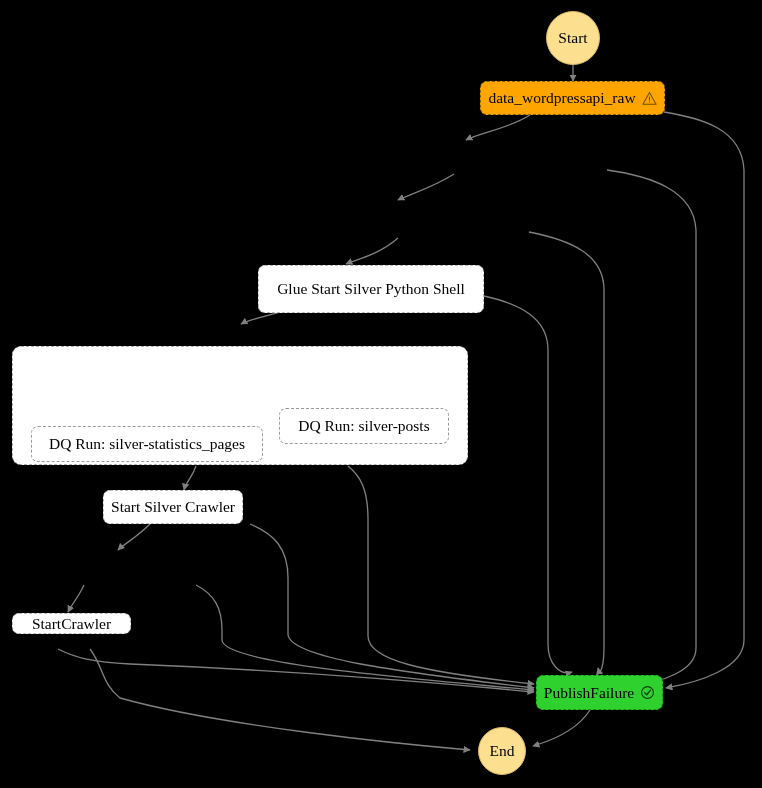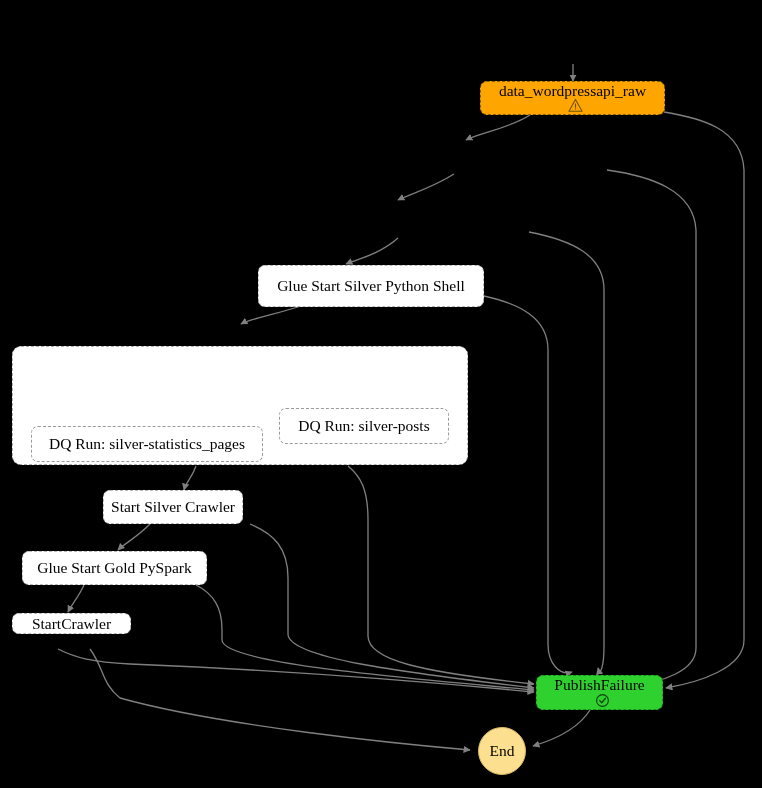--- a/index.html
+++ b/index.html
@@ -38,21 +38,20 @@
     color: #000000;
     line-height: 1;
   }
   .node-box.white {
     background: #ffffff;
     border: 1.4px dashed #b8b8b8;
   }
   .node-box.orange {
     background: #FFA500;
     border: 1.4px dashed #8a6000;
-    flex-direction: column;
   }
   .node-box.green {
     background: #2FD12F;
     border: 1.4px dashed #1f8c1f;
   }
   .node-box.plain-dashed {
     background: #ffffff;
     border: 1.4px dashed #9a9a9a;
   }
   .node-circle {
@@ -127,60 +126,60 @@
       <path d="M 58,649 C 76,658 92,662 130,664 C 280,670 430,682 534,692"></path>
 
       <path d="M 90,649 C 104,668 102,684 120,698 C 220,726 400,744 470,750"></path>
 
       <path d="M 590,710 C 580,726 560,738 533,746"></path>
     </g>
   </svg>
 
   <div class="group-box" style="left:12px; top:346px; width:456px; height:119px;"></div>
 
+  <div class="node node-circle" style="left:546px; top:11px; width:54px; height:54px;">
+    <span class="label-text">Start</span>
+  </div>
 
   <div class="node node-box orange" style="left:480px; top:81px; width:185px; height:34px;">
     <span class="label-text">data_wordpressapi_raw</span>
     <span class="node-icon">
       <svg width="15" height="15" viewBox="0 0 16 16">
         <path d="M8 1.5 L15 14.2 L1 14.2 Z" fill="none" stroke="#6b5200" stroke-width="1.1" stroke-linejoin="round"></path>
         <rect x="7.4" y="6" width="1.2" height="4.3" fill="#6b5200"></rect>
         <rect x="7.4" y="11.1" width="1.2" height="1.2" fill="#6b5200"></rect>
       </svg>
     </span>
   </div>
 
 
 
-  <div class="node node-box white" style="left:258px; top:265px; width:226px; height:42px;">
+  <div class="node node-box white" style="left:258px; top:265px; width:226px; height:48px;">
     <span class="label-text">Glue Start Silver Python Shell</span>
   </div>
 
 
   <div class="node node-box plain-dashed" style="left:31px; top:408px; width:232px; height:36px;margin-top:18px;">
     <span class="label-text">DQ Run: silver-statistics_pages</span>
   </div>
 
   <div class="node node-box plain-dashed" style="left:279px; top:408px; width:170px; height:36px;">
     <span class="label-text">DQ Run: silver-posts</span>
   </div>
 
   <div class="node node-box white" style="left:103px; top:490px; width:140px; height:34px;">
     <span class="label-text">Start Silver Crawler</span>
   </div>
 
-  <div class="node node-box white" style="left:22px; top:551px; width:185px; height:34px;">
-    <span class="label-text">Glue Start Gold PySpark</span>
-  </div>
 
   <div class="node node-box white" style="left:12px; top:613px; width:119px; height:21px;">
     <span class="label-text">StartCrawler</span>
   </div>
 
-  <div class="node node-box green" style="left:536px; top:675px; width:127px; height:35px;flex-direction:column;">
+  <div class="node node-box green" style="left:536px; top:675px; width:127px; height:35px;">
     <span class="label-text">PublishFailure</span>
     <span class="node-icon">
       <svg width="15" height="15" viewBox="0 0 16 16">
         <circle cx="8" cy="8" r="6.3" fill="none" stroke="#0d3d0d" stroke-width="1.2"></circle>
         <path d="M5 8.2 L7.1 10.4 L11.2 5.6" fill="none" stroke="#0d3d0d" stroke-width="1.3" stroke-linecap="round" stroke-linejoin="round"></path>
       </svg>
     </span>
   </div>
 
   <div class="node node-circle" style="left:478px; top:727px; width:48px; height:48px;">

